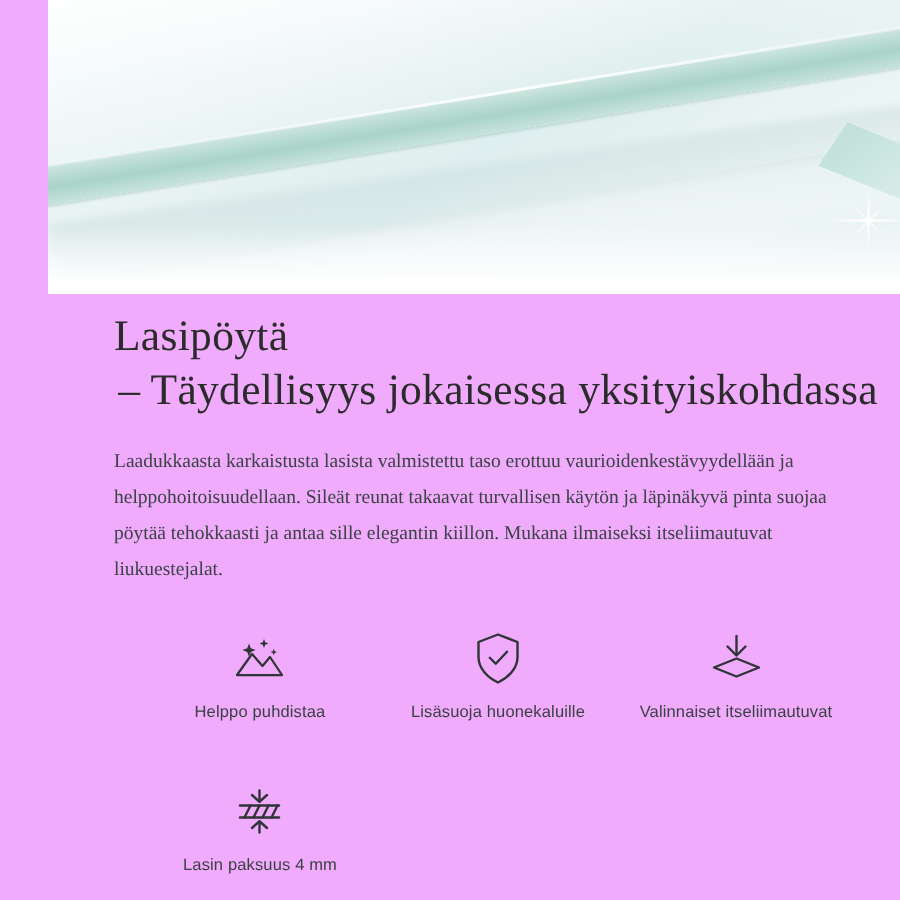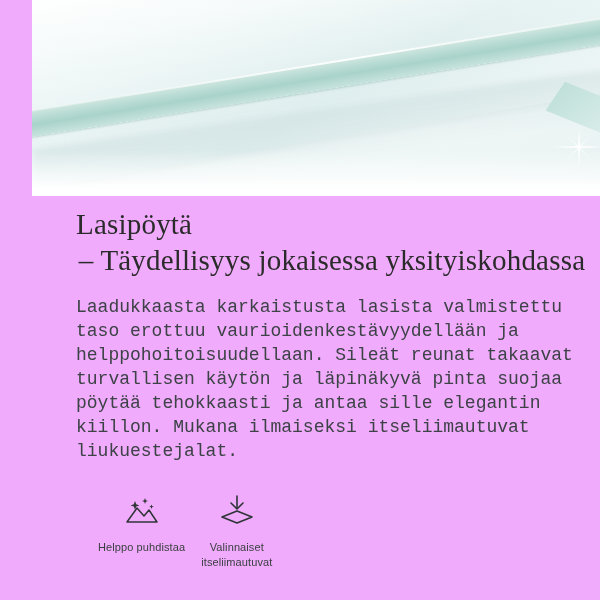--- a/index.html
+++ b/index.html
@@ -152,32 +152,32 @@
     display: block;
     font-family: "Liberation Serif", serif;
     font-size: 29px;
     line-height: 37px;
     font-weight: 400;
     color: #2b2b2b;
     text-align: center;
   }
   .body-copy {
     margin: 16px 0 0 0;
-    font-family: Liberation Mono, monospace;
-    font-size: 18px;
+    font-family: Liberation Serif, serif;
+    font-size: 13px;
     line-height: 24px;
     color: #3c4245;
     max-width: 512px;
   }
 
   
   .features {
     margin-top: 26px;
     display: grid;
-    grid-template-columns: repeat(5, 1fr);
+    grid-template-columns: repeat(3, 1fr);
     row-gap: 36px;
     padding: 0 18px;
   }
   .feature {
     display: flex;
     flex-direction: column;
     align-items: center;
     text-align: center;
   }
   .feature-icon {
@@ -234,30 +234,56 @@
           <svg width="38" height="34" viewBox="0 0 38 34" fill="none" stroke="#2f3436" stroke-width="1.5" stroke-linecap="round" stroke-linejoin="round">
             <path d="M4 28 L14 14 L21 22 L26 16 L34 28 Z"></path>
             <path d="M12 7 l1.2 3.2 L16.4 11.4 L13.2 12.6 L12 15.8 L10.8 12.6 L7.6 11.4 L10.8 10.2 Z" fill="#2f3436" stroke="none"></path>
             <path d="M22 4 l0.8 2.2 L25 7 l-2.2 0.8 L22 10 l-0.8 -2.2 L19 7 l2.2 -0.8 Z" fill="#2f3436" stroke="none"></path>
             <path d="M28.5 10.5 l0.6 1.6 1.6 0.6 -1.6 0.6 -0.6 1.6 -0.6 -1.6 -1.6 -0.6 1.6 -0.6 Z" fill="#2f3436" stroke="none"></path>
           </svg>
         </div>
         <div class="feature-label">Helppo puhdistaa</div>
       </div>
 
+      <div class="feature">
+        <div class="feature-icon">
+          <svg width="32" height="36" viewBox="0 0 32 36" fill="none" stroke="#2f3436" stroke-width="1.6" stroke-linecap="round" stroke-linejoin="round">
+            <path d="M16 2 L29 7 V17 C29 25 22.5 31 16 34 C9.5 31 3 25 3 17 V7 Z"></path>
+            <path d="M10.5 17.5 L14.5 21.5 L22 13.5"></path>
+          </svg>
+        </div>
+        <div class="feature-label">Lisäsuoja huonekaluille</div>
+      </div>
 
 
 
       <div class="feature">
         <div class="feature-icon">
           <svg width="36" height="34" viewBox="0 0 36 34" fill="none" stroke="#2f3436" stroke-width="1.6" stroke-linecap="round" stroke-linejoin="round">
             <path d="M18 2 V14"></path>
             <path d="M12 9 L18 15 L24 9"></path>
             <path d="M18 17 L33 23 L18 29 L3 23 Z"></path>
           </svg>
         </div>
         <div class="feature-label">Valinnaiset itseliimautuvat</div>
       </div>
 
+      <div class="feature">
+        <div class="feature-icon">
+          <svg width="36" height="32" viewBox="0 0 36 32" fill="none" stroke="#2f3436" stroke-width="1.6" stroke-linecap="round" stroke-linejoin="round">
+            <path d="M18 2 V8"></path>
+            <path d="M13 5 L18 9.5 L23 5"></path>
+            <path d="M5 12 H31"></path>
+            <path d="M5 20 H31"></path>
+            <path d="M8 20 L12 12"></path>
+            <path d="M14 20 L18 12"></path>
+            <path d="M20 20 L24 12"></path>
+            <path d="M26 20 L30 12"></path>
+            <path d="M18 30 V24"></path>
+            <path d="M13 27 L18 22.5 L23 27"></path>
+          </svg>
+        </div>
+        <div class="feature-label">Lasin paksuus 4 mm</div>
+      </div>
 
     </div>
   </div>
 </div>
 
 </body></html>

